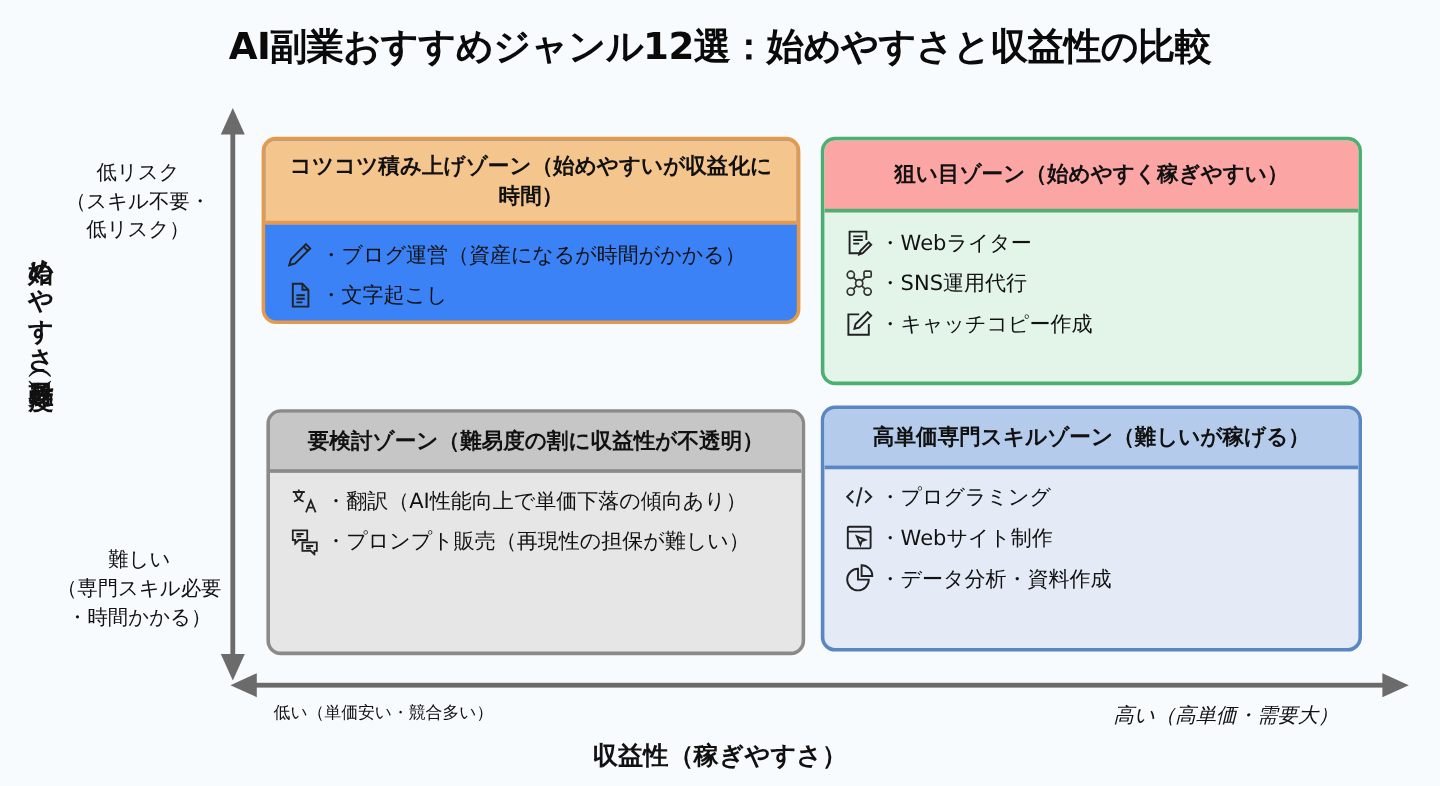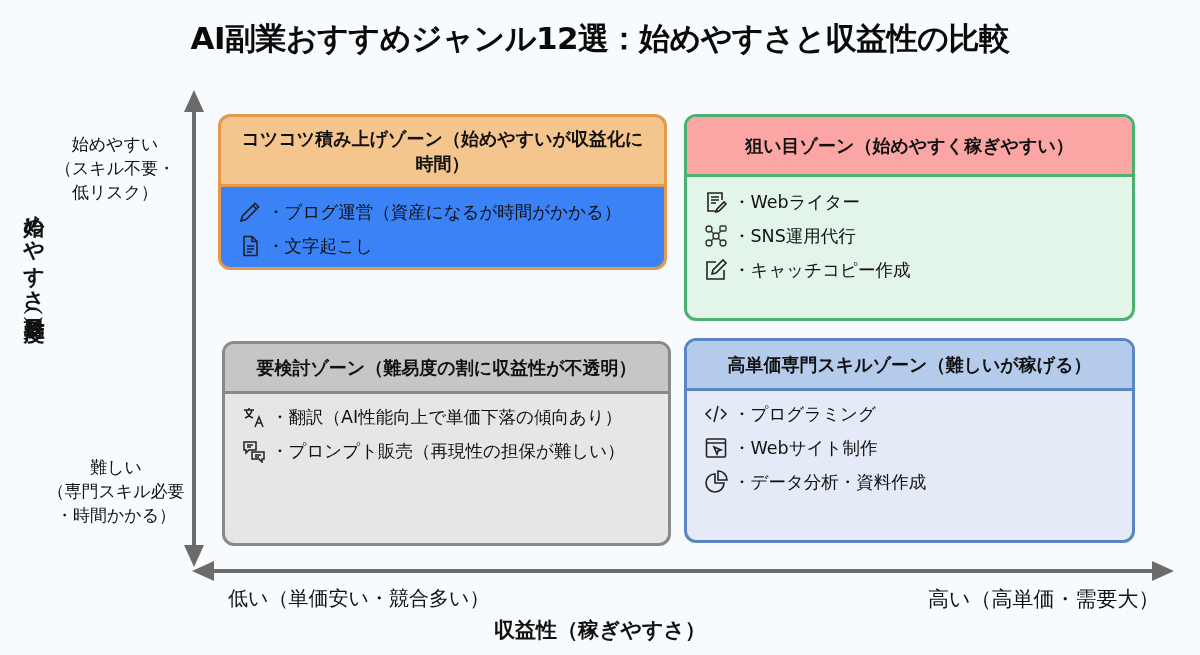--- a/index.html
+++ b/index.html
@@ -24,22 +24,22 @@
     border-top:10px solid transparent; border-bottom:10px solid transparent; border-right:22px solid #6b6b6b; }
   .h-arrow-right { position:absolute; left:1152px; top:561px; width:0; height:0;
     border-top:10px solid transparent; border-bottom:10px solid transparent; border-left:22px solid #6b6b6b; }
 
   .y-top-label { position:absolute; left:40px; top:132px; width:150px; text-align:center; font-size:17px; line-height:24px; }
   .y-bottom-label { position:absolute; left:40px; top:455px; width:152px; text-align:center; font-size:17px; line-height:24px; }
   .y-axis-title {
     position:absolute; left:18px; top:200px; width:30px;
     writing-mode:vertical-rl; font-size:21px; font-weight:bold; letter-spacing:1px;
   }
-  .x-left-label { position:absolute; left:228px; top:585px; font-size:20px;font-family:Liberation Mono, monospace; }
-  .x-right-label { position:absolute; left:928px; top:585px; font-size:21px; }
+  .x-left-label { position:absolute; left:228px; top:585px; font-size:14px;font-family:Liberation Mono, monospace; }
+  .x-right-label { position:absolute; left:928px; top:585px; font-size:17px;font-style:italic; }
   .x-axis-title { position:absolute; left:0; width:1200px; top:616px; text-align:center; font-size:21px; font-weight:bold; }
 
   
   .zone { position:absolute; border:3px solid; border-radius:12px; overflow:hidden; box-sizing:border-box; }
   .zone-head { text-align:center; font-weight:bold; font-size:18px; line-height:25px; border-bottom:3px solid; box-sizing:border-box; display:flex; align-items:center; justify-content:center; }
   .zone-body { padding:10px 16px; }
   .item { display:flex; align-items:center; font-size:17.5px; height:34px; }
   .item .ic { width:26px; height:26px; margin-right:4px; display:inline-flex; align-items:center; justify-content:center; }
   .item .ic svg { width:24px; height:24px; }
 
@@ -60,21 +60,21 @@
 <div class="title">AI副業おすすめジャンル12選：始めやすさと収益性の比較</div>
 
 <div class="v-axis"></div>
 <div class="v-arrow-up"></div>
 <div class="v-arrow-down"></div>
 <div class="h-axis"></div>
 <div class="h-arrow-left"></div>
 <div class="h-arrow-right"></div>
 
 <div class="y-top-label">
-  <div>始めやすい</div>
+  <div>低リスク</div>
   <div>（スキル不要・</div>
   <div>低リスク）</div>
 </div>
 <div class="y-axis-title">始めやすさ（難易度）</div>
 <div class="y-bottom-label">
   <div>難しい</div>
   <div>（専門スキル必要</div>
   <div>・時間かかる）</div>
 </div>
 

